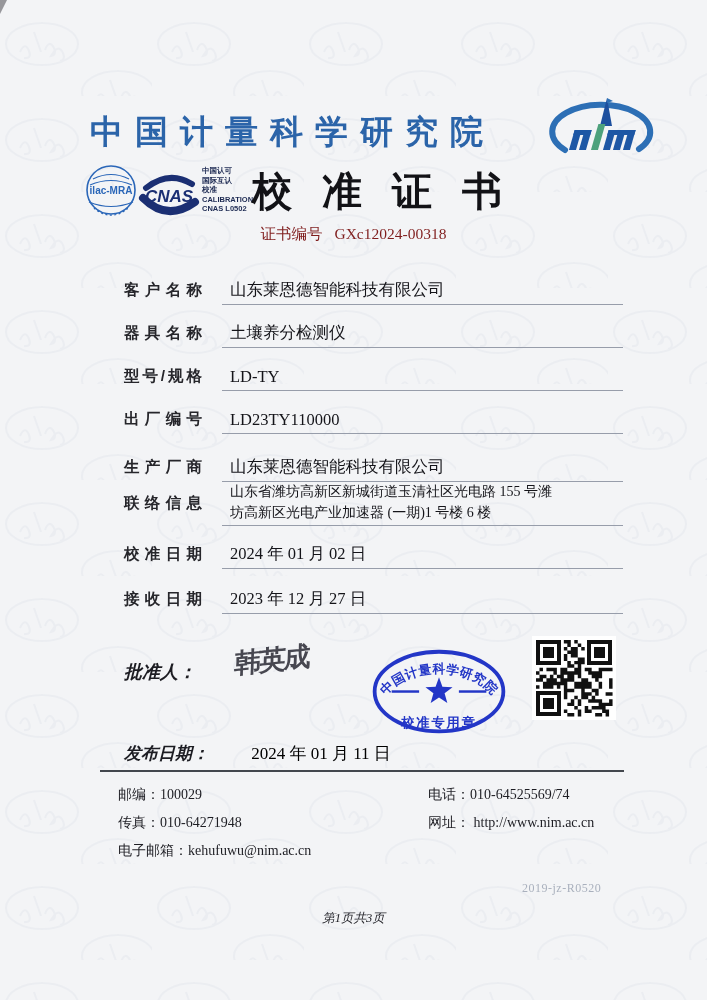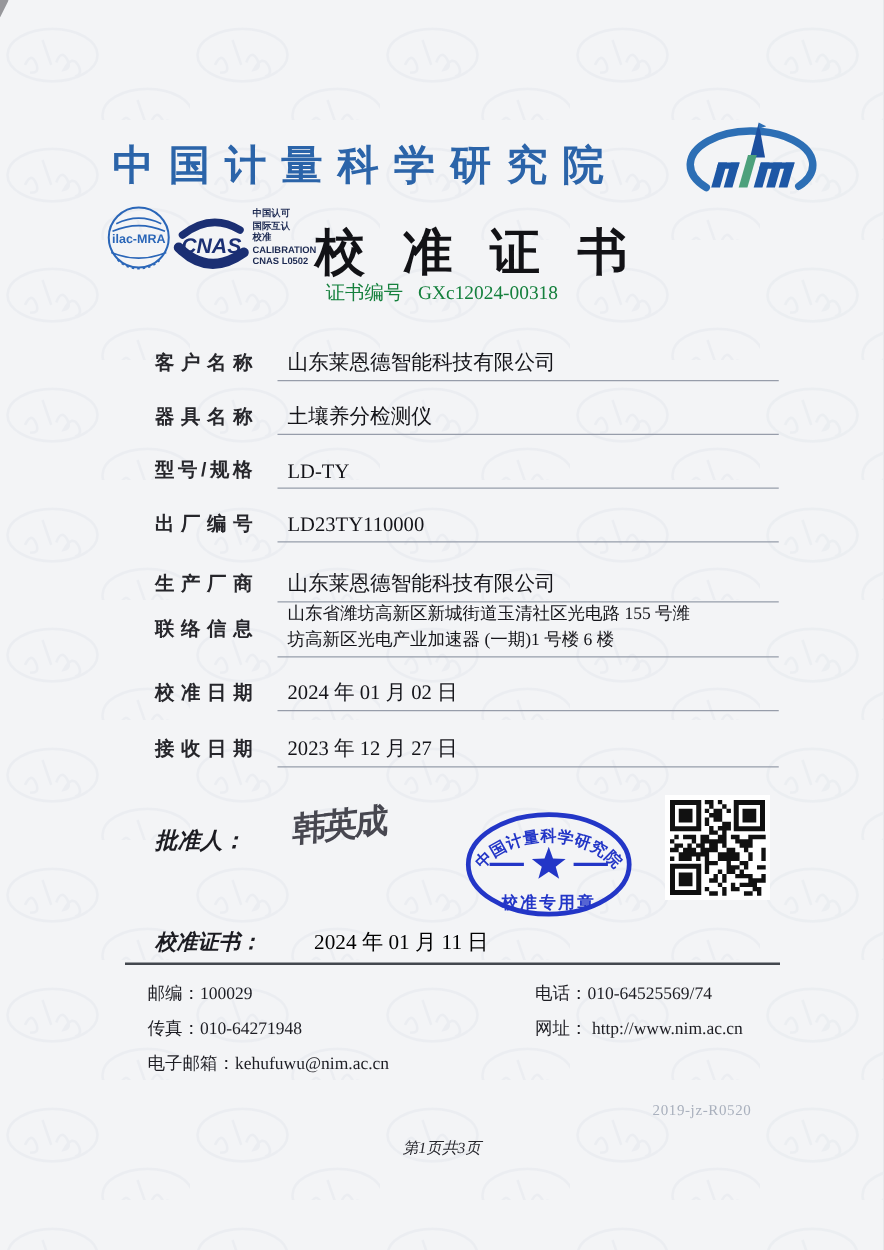--- a/index.html
+++ b/index.html
@@ -10,23 +10,23 @@
              clip-path:polygon(0 0,100% 0,0 100%);}
 
   
   .inst-title{position:absolute;left:90px;top:110px;font-size:33px;font-weight:700;
               letter-spacing:12px;color:#2b64a9;white-space:nowrap;}
   .nim-logo{position:absolute;left:541px;top:94px;}
   .ilac-logo{position:absolute;left:85px;top:162px;}
   .cnas-logo{position:absolute;left:138px;top:170px;}
   .accred{position:absolute;left:202px;top:166px;font-family:"Liberation Sans",sans-serif;
           font-size:7.5px;line-height:9.6px;color:#1d2a52;font-weight:700;}
-  .cert-title{position:absolute;left:252px;top:174px;font-family:"Liberation Sans",sans-serif;
+  .cert-title{position:absolute;left:252px;top:164px;font-family:"Liberation Sans",sans-serif;
               font-size:40px;font-weight:900;letter-spacing:30px;color:#121216;white-space:nowrap;}
-  .cert-no{position:absolute;left:0;top:224px;width:707px;text-align:center;font-size:15.5px;color:#15803d;}
+  .cert-no{position:absolute;left:0;top:224px;width:707px;text-align:center;font-size:15.5px;color:#7f1d1d;}
   .cert-no span{margin:0 4px;}
 
   
   .fields{position:absolute;left:124px;top:262px;width:499px;}
   .field-row{display:flex;align-items:flex-end;height:43px;}
   .field-row.r1{height:43px;}
   .field-row.r5{height:48px;}
   .field-row.r8{height:45px;}
   .flabel{width:78px;font-family:"Liberation Sans",sans-serif;font-weight:700;font-size:15.5px;
           color:#26262b;text-align:justify;text-align-last:justify;padding-bottom:4px;flex:none;}
@@ -196,21 +196,21 @@
         <path d="M4 55h25v25H4z M8 59v17h17V59z" fill-rule="evenodd"></path>
         <rect x="11" y="62" width="11" height="11"></rect>
       </g>
       <g id="qr-mods">
           <path d="M31.84 4.00h3.48v3.48h-3.48zM35.32 4.00h3.48v3.48h-3.48zM42.28 4.00h3.48v3.48h-3.48zM35.32 7.48h3.48v3.48h-3.48zM45.76 7.48h3.48v3.48h-3.48zM31.84 10.96h3.48v3.48h-3.48zM38.80 10.96h3.48v3.48h-3.48zM42.28 10.96h3.48v3.48h-3.48zM49.24 10.96h3.48v3.48h-3.48zM35.32 14.44h3.48v3.48h-3.48zM38.80 14.44h3.48v3.48h-3.48zM42.28 14.44h3.48v3.48h-3.48zM31.84 17.92h3.48v3.48h-3.48zM38.80 17.92h3.48v3.48h-3.48zM42.28 17.92h3.48v3.48h-3.48zM31.84 21.40h3.48v3.48h-3.48zM45.76 21.40h3.48v3.48h-3.48zM49.24 21.40h3.48v3.48h-3.48zM35.32 24.88h3.48v3.48h-3.48zM42.28 24.88h3.48v3.48h-3.48zM45.76 24.88h3.48v3.48h-3.48zM49.24 24.88h3.48v3.48h-3.48zM35.32 28.36h3.48v3.48h-3.48zM38.80 28.36h3.48v3.48h-3.48zM45.76 28.36h3.48v3.48h-3.48zM7.48 31.84h3.48v3.48h-3.48zM14.44 31.84h3.48v3.48h-3.48zM17.92 31.84h3.48v3.48h-3.48zM21.40 31.84h3.48v3.48h-3.48zM28.36 31.84h3.48v3.48h-3.48zM31.84 31.84h3.48v3.48h-3.48zM42.28 31.84h3.48v3.48h-3.48zM45.76 31.84h3.48v3.48h-3.48zM52.72 31.84h3.48v3.48h-3.48zM56.20 31.84h3.48v3.48h-3.48zM66.64 31.84h3.48v3.48h-3.48zM70.12 31.84h3.48v3.48h-3.48zM73.60 31.84h3.48v3.48h-3.48zM77.08 31.84h3.48v3.48h-3.48zM4.00 35.32h3.48v3.48h-3.48zM21.40 35.32h3.48v3.48h-3.48zM28.36 35.32h3.48v3.48h-3.48zM31.84 35.32h3.48v3.48h-3.48zM35.32 35.32h3.48v3.48h-3.48zM38.80 35.32h3.48v3.48h-3.48zM42.28 35.32h3.48v3.48h-3.48zM45.76 35.32h3.48v3.48h-3.48zM56.20 35.32h3.48v3.48h-3.48zM59.68 35.32h3.48v3.48h-3.48zM63.16 35.32h3.48v3.48h-3.48zM66.64 35.32h3.48v3.48h-3.48zM7.48 38.80h3.48v3.48h-3.48zM10.96 38.80h3.48v3.48h-3.48zM17.92 38.80h3.48v3.48h-3.48zM24.88 38.80h3.48v3.48h-3.48zM28.36 38.80h3.48v3.48h-3.48zM35.32 38.80h3.48v3.48h-3.48zM38.80 38.80h3.48v3.48h-3.48zM45.76 38.80h3.48v3.48h-3.48zM59.68 38.80h3.48v3.48h-3.48zM63.16 38.80h3.48v3.48h-3.48zM66.64 38.80h3.48v3.48h-3.48zM4.00 42.28h3.48v3.48h-3.48zM7.48 42.28h3.48v3.48h-3.48zM14.44 42.28h3.48v3.48h-3.48zM17.92 42.28h3.48v3.48h-3.48zM21.40 42.28h3.48v3.48h-3.48zM28.36 42.28h3.48v3.48h-3.48zM31.84 42.28h3.48v3.48h-3.48zM35.32 42.28h3.48v3.48h-3.48zM38.80 42.28h3.48v3.48h-3.48zM49.24 42.28h3.48v3.48h-3.48zM52.72 42.28h3.48v3.48h-3.48zM63.16 42.28h3.48v3.48h-3.48zM77.08 42.28h3.48v3.48h-3.48zM10.96 45.76h3.48v3.48h-3.48zM14.44 45.76h3.48v3.48h-3.48zM17.92 45.76h3.48v3.48h-3.48zM21.40 45.76h3.48v3.48h-3.48zM24.88 45.76h3.48v3.48h-3.48zM28.36 45.76h3.48v3.48h-3.48zM31.84 45.76h3.48v3.48h-3.48zM42.28 45.76h3.48v3.48h-3.48zM45.76 45.76h3.48v3.48h-3.48zM49.24 45.76h3.48v3.48h-3.48zM52.72 45.76h3.48v3.48h-3.48zM56.20 45.76h3.48v3.48h-3.48zM66.64 45.76h3.48v3.48h-3.48zM77.08 45.76h3.48v3.48h-3.48zM4.00 49.24h3.48v3.48h-3.48zM10.96 49.24h3.48v3.48h-3.48zM14.44 49.24h3.48v3.48h-3.48zM17.92 49.24h3.48v3.48h-3.48zM24.88 49.24h3.48v3.48h-3.48zM31.84 49.24h3.48v3.48h-3.48zM42.28 49.24h3.48v3.48h-3.48zM45.76 49.24h3.48v3.48h-3.48zM49.24 49.24h3.48v3.48h-3.48zM52.72 49.24h3.48v3.48h-3.48zM56.20 49.24h3.48v3.48h-3.48zM66.64 49.24h3.48v3.48h-3.48zM77.08 49.24h3.48v3.48h-3.48zM31.84 52.72h3.48v3.48h-3.48zM35.32 52.72h3.48v3.48h-3.48zM38.80 52.72h3.48v3.48h-3.48zM49.24 52.72h3.48v3.48h-3.48zM59.68 52.72h3.48v3.48h-3.48zM63.16 52.72h3.48v3.48h-3.48zM31.84 56.20h3.48v3.48h-3.48zM49.24 56.20h3.48v3.48h-3.48zM52.72 56.20h3.48v3.48h-3.48zM56.20 56.20h3.48v3.48h-3.48zM63.16 56.20h3.48v3.48h-3.48zM73.60 56.20h3.48v3.48h-3.48zM77.08 56.20h3.48v3.48h-3.48zM31.84 59.68h3.48v3.48h-3.48zM42.28 59.68h3.48v3.48h-3.48zM49.24 59.68h3.48v3.48h-3.48zM52.72 59.68h3.48v3.48h-3.48zM59.68 59.68h3.48v3.48h-3.48zM38.80 63.16h3.48v3.48h-3.48zM45.76 63.16h3.48v3.48h-3.48zM56.20 63.16h3.48v3.48h-3.48zM59.68 63.16h3.48v3.48h-3.48zM63.16 63.16h3.48v3.48h-3.48zM66.64 63.16h3.48v3.48h-3.48zM77.08 63.16h3.48v3.48h-3.48zM35.32 66.64h3.48v3.48h-3.48zM38.80 66.64h3.48v3.48h-3.48zM45.76 66.64h3.48v3.48h-3.48zM66.64 66.64h3.48v3.48h-3.48zM70.12 66.64h3.48v3.48h-3.48zM73.60 66.64h3.48v3.48h-3.48zM77.08 66.64h3.48v3.48h-3.48zM42.28 70.12h3.48v3.48h-3.48zM52.72 70.12h3.48v3.48h-3.48zM59.68 70.12h3.48v3.48h-3.48zM63.16 70.12h3.48v3.48h-3.48zM66.64 70.12h3.48v3.48h-3.48zM70.12 70.12h3.48v3.48h-3.48zM31.84 73.60h3.48v3.48h-3.48zM45.76 73.60h3.48v3.48h-3.48zM52.72 73.60h3.48v3.48h-3.48zM56.20 73.60h3.48v3.48h-3.48zM70.12 73.60h3.48v3.48h-3.48zM73.60 73.60h3.48v3.48h-3.48zM35.32 77.08h3.48v3.48h-3.48zM38.80 77.08h3.48v3.48h-3.48zM45.76 77.08h3.48v3.48h-3.48zM63.16 77.08h3.48v3.48h-3.48zM66.64 77.08h3.48v3.48h-3.48zM73.60 77.08h3.48v3.48h-3.48z" fill="#111111"></path>
         </g>
     </svg>
   </div>
 
   <div class="issue-row">
-    <span class="issue-label">校准证书：</span>
+    <span class="issue-label">发布日期：</span>
     <span class="issue-value">2024 年  01 月  11 日</span>
   </div>
 
   <div class="sep"></div>
 
   <div class="footer">
     <span>邮编：100029</span>
     <span>电话：010-64525569/74</span>
     <span>传真：010-64271948</span>
     <span>网址： http://www.nim.ac.cn</span>

